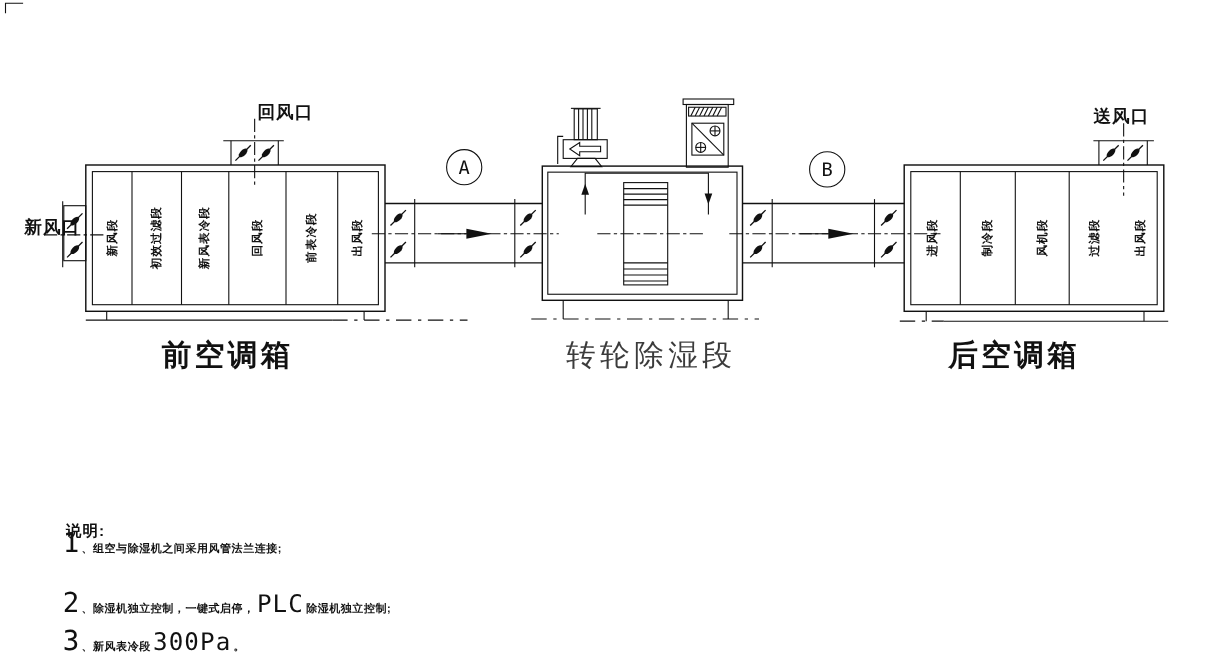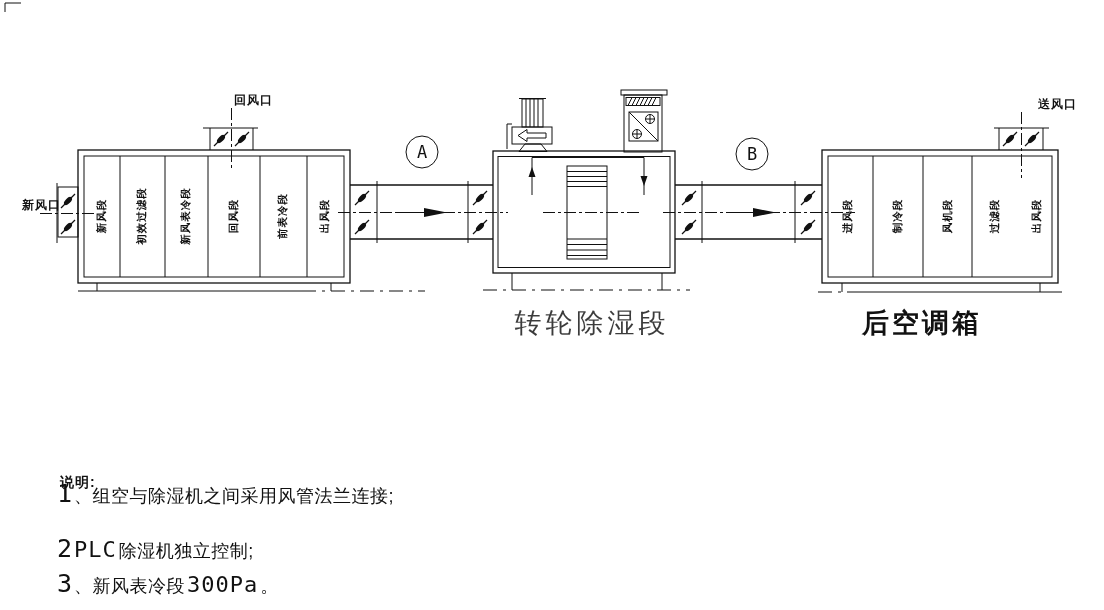--- a/index.html
+++ b/index.html
@@ -6,30 +6,30 @@
   .stage{position:relative;width:1104px;height:610px;background:#fff;overflow:hidden;
          font-family:"Liberation Sans",sans-serif;color:#111;}
   .stage svg.linework{position:absolute;left:0;top:0;}
   .s{stroke:#111;fill:none;stroke-width:1.3;}
   .s1{stroke:#111;fill:none;stroke-width:1;}
   .cl{stroke:#111;fill:none;stroke-width:1;stroke-dasharray:12 3 3 3;}
   .gdash{stroke:#111;fill:none;stroke-width:1.1;stroke-dasharray:14 6 3 6;}
   .blk{fill:#111;stroke:none;}
   .cad-letter{font-family:"DejaVu Sans Mono",monospace;font-size:17px;fill:#111;}
   .lbl{position:absolute;white-space:nowrap;}
-  .port{font-size:12px;font-weight:600;letter-spacing:1px;}
+  .port{font-size:16px;font-weight:600;letter-spacing:1px;}
   .vlabel{position:absolute;transform:translate(-50%,-50%) rotate(-90deg);
           font-size:10.5px;font-weight:600;letter-spacing:1px;white-space:nowrap;}
   .title{position:absolute;transform:translateX(-50%);font-size:27px;font-weight:600;
          letter-spacing:3px;}
   .title.faded{font-weight:400;opacity:.82;letter-spacing:4px;}
   .note-head{position:absolute;font-size:14px;font-weight:700;letter-spacing:1px;margin-top:36px;}
   .note-line{position:absolute;display:flex;align-items:baseline;gap:2px;}
   .cad-num{font-family:"DejaVu Sans Mono",monospace;font-size:25px;font-weight:400;}
-  .note-cn{font-size:18px;font-weight:400;letter-spacing:.5px;}
+  .note-cn{font-size:10px;font-weight:700;letter-spacing:.5px;}
   .cad-big{font-family:"DejaVu Sans Mono",monospace;font-size:22px;letter-spacing:1px;margin-top:34px;}
 </style>
 </head>
 <body>
 
 <div class="stage">
 
   <svg class="linework" width="1104" height="610" viewBox="0 0 1104 610">
     <defs>
       <g id="damper">
@@ -188,49 +188,51 @@
       <line class="s1" x1="999" y1="128" x2="999" y2="150"></line>
       <line class="s1" x1="1043" y1="128" x2="1043" y2="150"></line>
       <use href="#damper" transform="translate(1010,139)"></use>
       <use href="#damper" transform="translate(1032,139)"></use>
       <line class="cl" x1="1021.5" y1="112" x2="1021.5" y2="178"></line>
     </g>
   </svg>
 
   <div class="lbl port" style="left:22px;top:197px">新风口</div>
   <div class="lbl port" style="left:234px;top:92px">回风口</div>
-  <div class="lbl port" style="left:1038px;top:96px">送风口</div>
+  <div class="lbl port" style="left:994px;top:96px">送风口</div>
 
   <div class="vlabel" style="left:102px;top:216px">新风段</div>
   <div class="vlabel" style="left:142px;top:216px">初效过滤段</div>
   <div class="vlabel" style="left:186px;top:216px">新风表冷段</div>
   <div class="vlabel" style="left:234px;top:216px">回风段</div>
   <div class="vlabel" style="left:283px;top:216px">前表冷段</div>
   <div class="vlabel" style="left:325px;top:216px">出风段</div>
 
   <div class="vlabel" style="left:848px;top:216px">进风段</div>
   <div class="vlabel" style="left:898px;top:216px">制冷段</div>
   <div class="vlabel" style="left:948px;top:216px">风机段</div>
   <div class="vlabel" style="left:995px;top:216px">过滤段</div>
   <div class="vlabel" style="left:1037px;top:216px">出风段</div>
 
+  <div class="title" style="left:207px;top:305px">前空调箱</div>
   <div class="title faded" style="left:592px;top:305px">转轮除湿段</div>
   <div class="title" style="left:922px;top:305px">后空调箱</div>
 
   <div class="note-head" style="left:60px;top:438px">说明:</div>
 
   <div class="note-line" style="left:57px;top:468px">
     <span class="cad-num">1</span>
     <span class="note-cn">、组空与除湿机之间采用风管法兰连接;</span>
     <span class="cad-big"></span>
     <span class="note-cn"></span>
   </div>
 
   <div class="note-line" style="left:57px;top:503px">
     <span class="cad-num">2</span>
+    <span class="note-cn">、除湿机独立控制，一键式启停，</span>
     <span class="cad-big">PLC</span>
     <span class="note-cn"> 除湿机独立控制;</span>
   </div>
 
   <div class="note-line" style="left:57px;top:538px">
     <span class="cad-num">3</span>
     <span class="note-cn">、新风表冷段</span>
     <span class="cad-big">300Pa</span>
     <span class="note-cn">。</span>
   </div>

